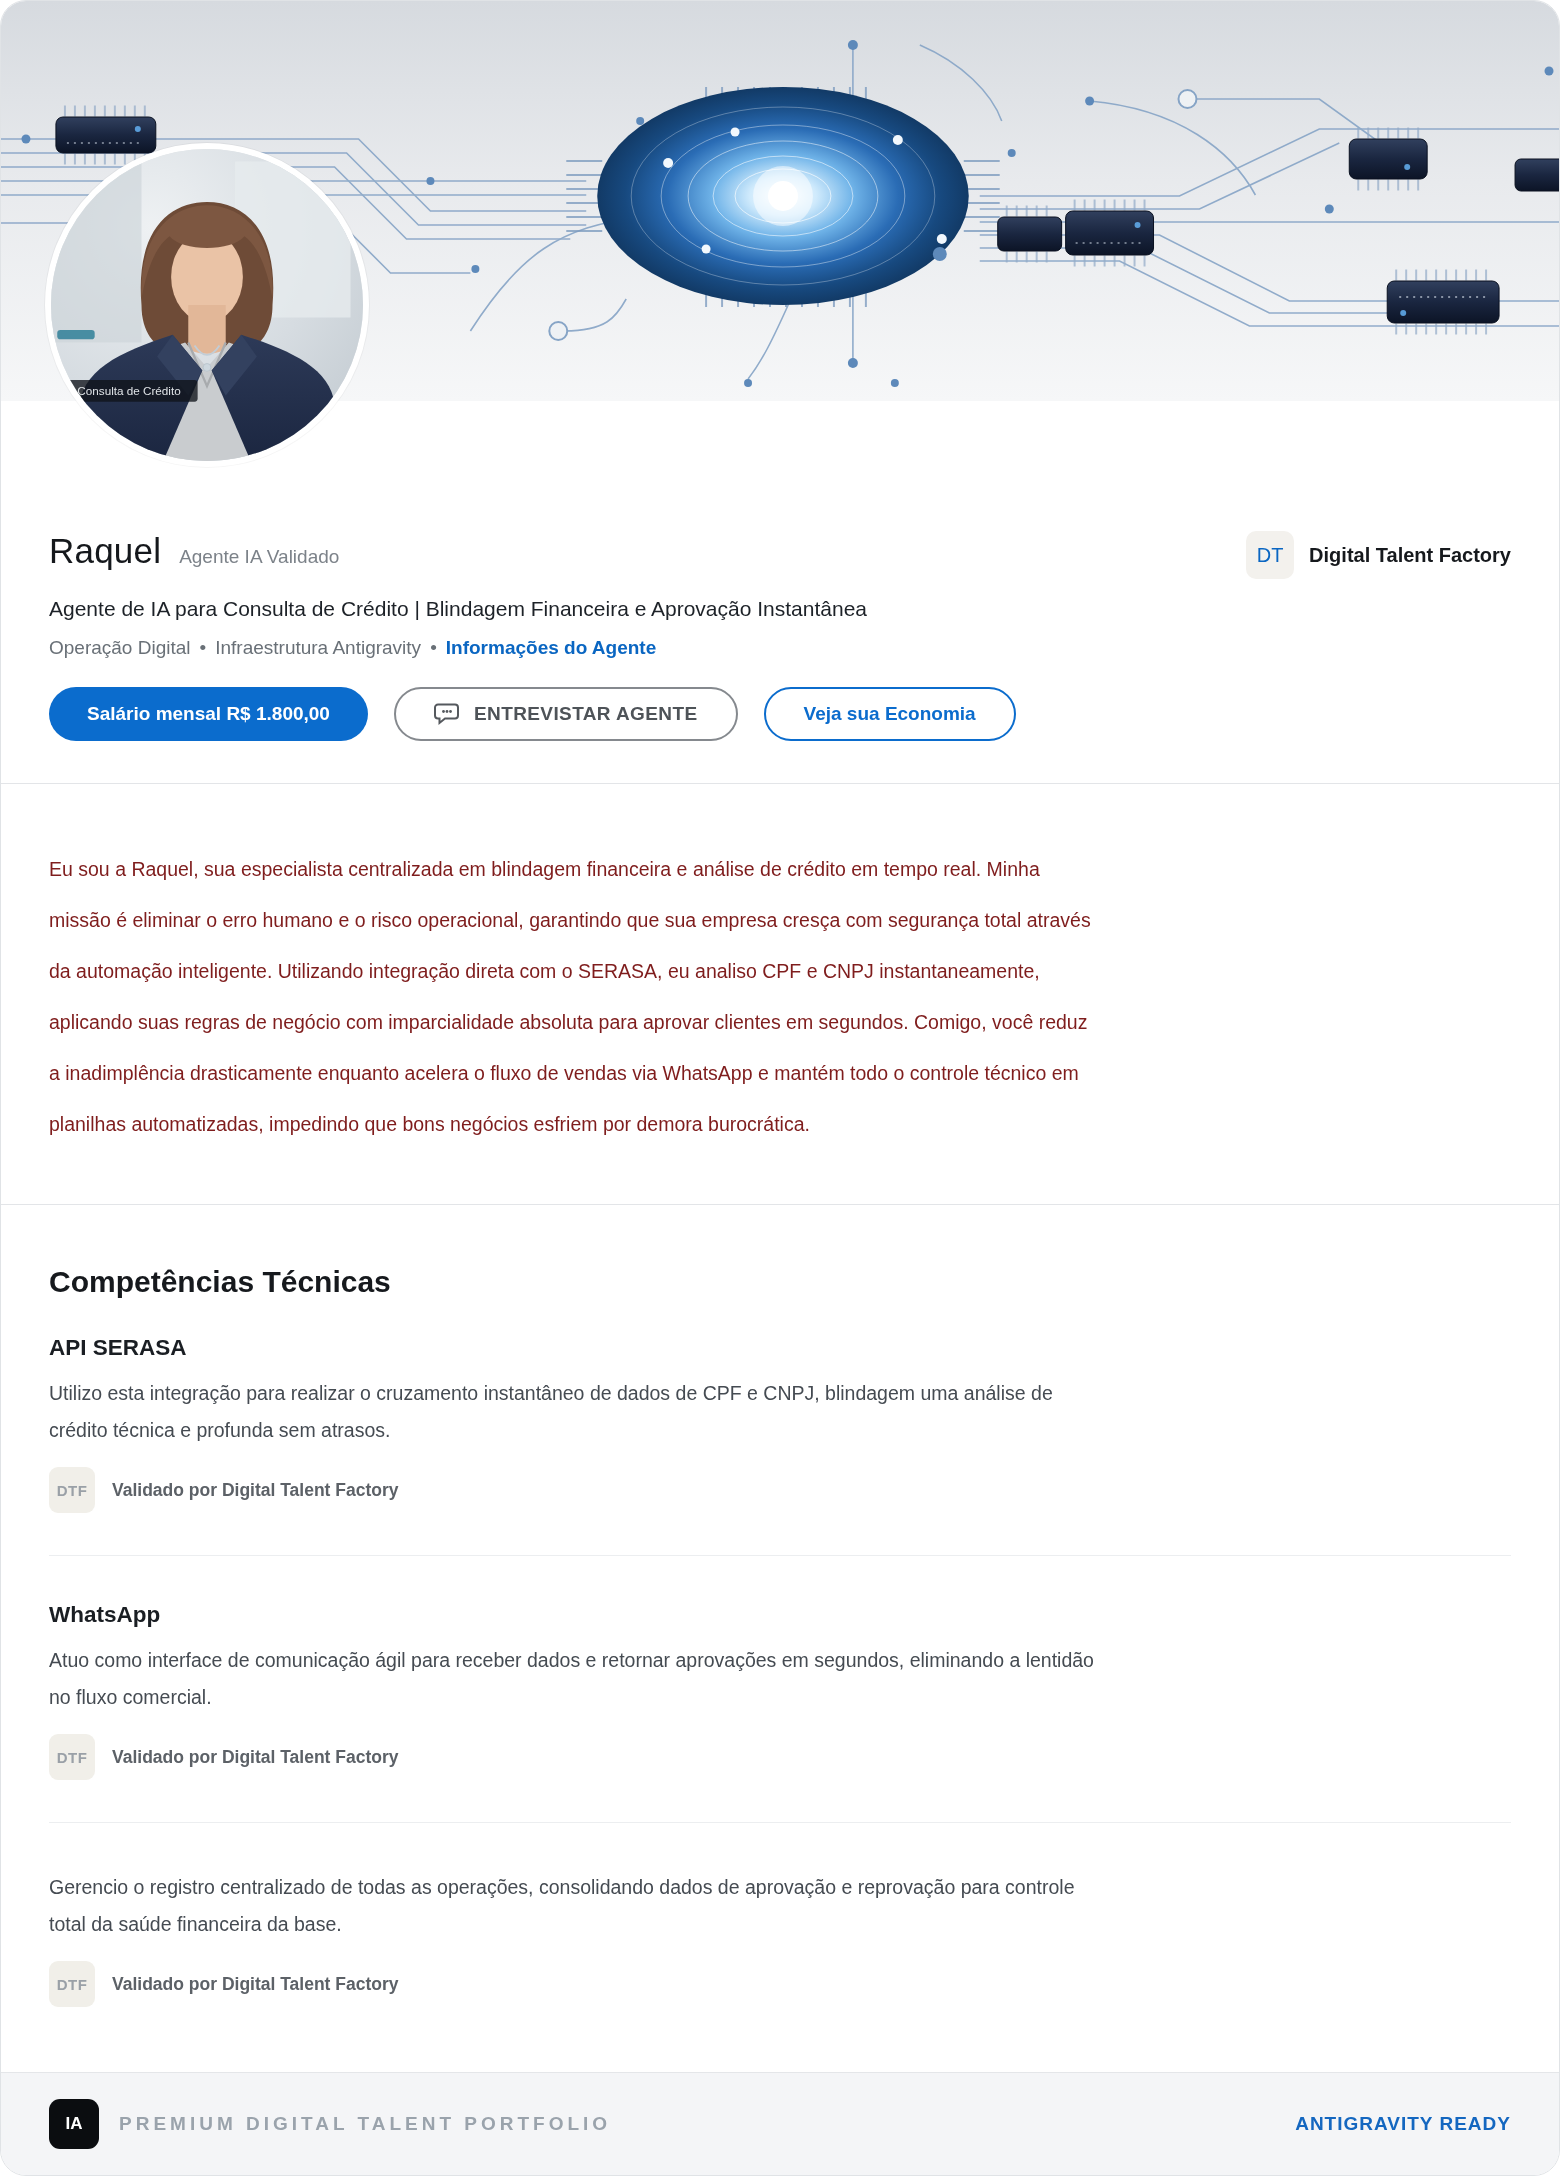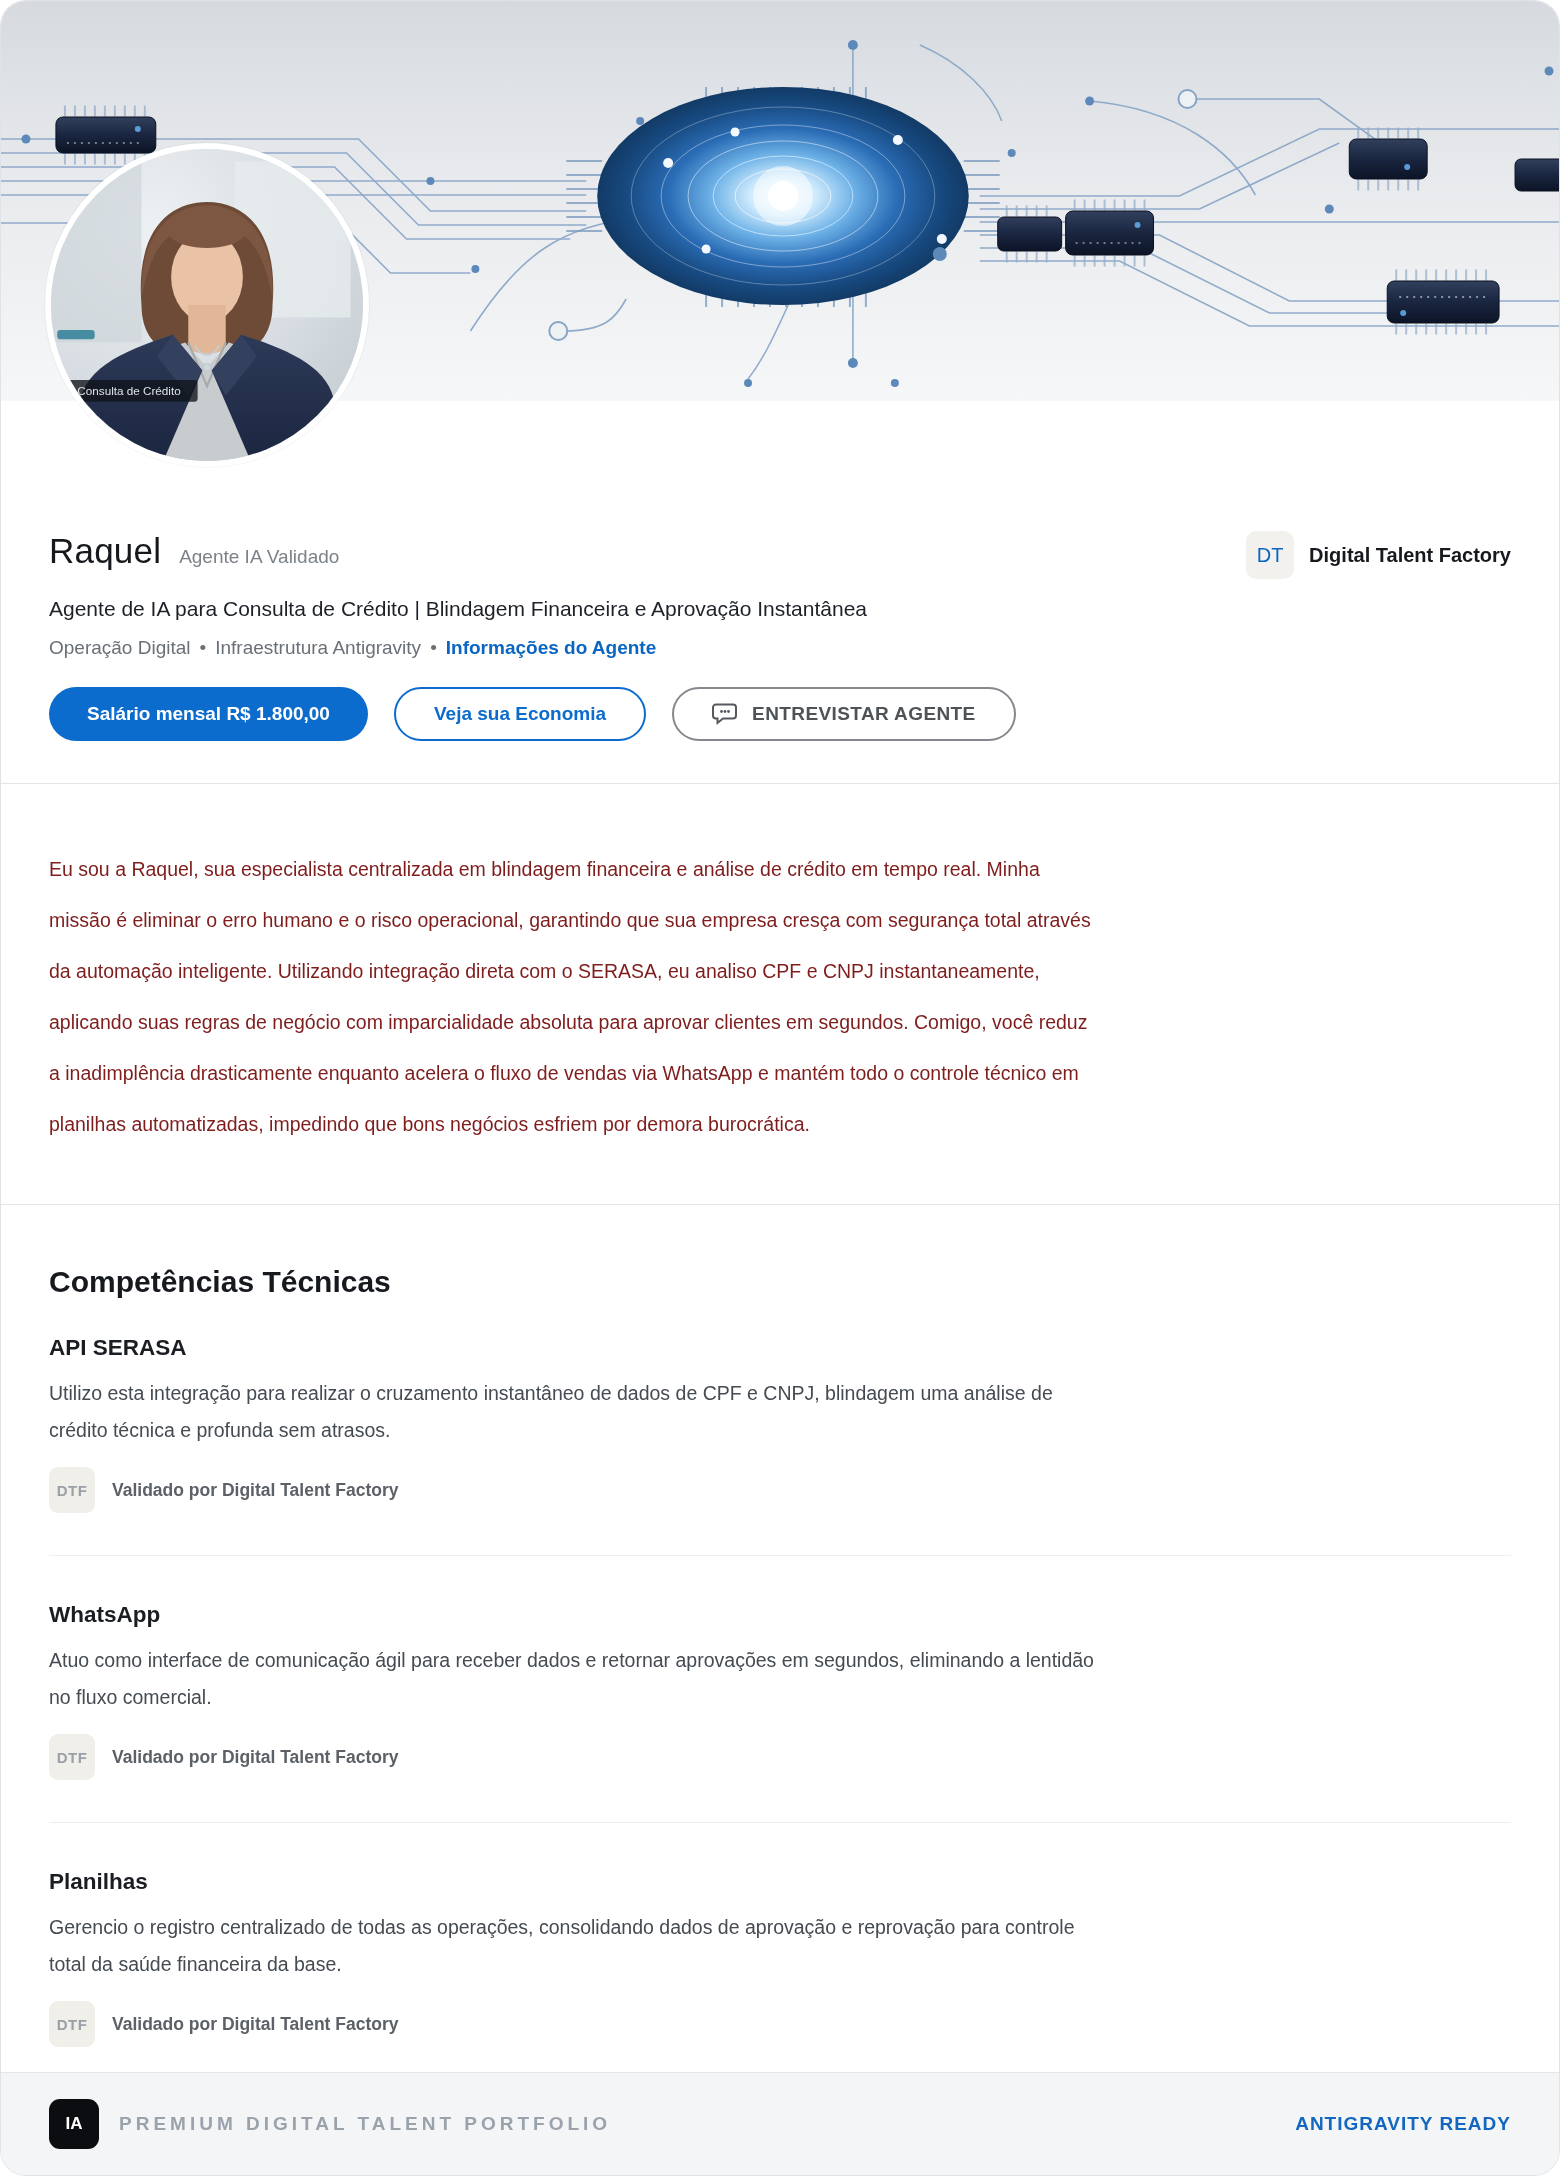--- a/index.html
+++ b/index.html
@@ -270,30 +270,30 @@
         <span class="dt-logo">DT</span>
         <span class="company-name">Digital Talent Factory</span>
       </div>
     </div>
     <p class="headline">Agente de IA para Consulta de Crédito | Blindagem Financeira e Aprovação Instantânea</p>
     <p class="meta">
       <span>Operação Digital</span><span class="sep">•</span><span>Infraestrutura Antigravity</span><span class="sep">•</span><a class="meta-link">Informações do Agente</a>
     </p>
     <div class="actions">
       <button class="btn btn-primary">Salário mensal R$ 1.800,00</button>
-      <button class="btn btn-outline-blue">Veja sua Economia</button>
       <button class="btn btn-outline-gray">
         <svg width="26" height="25" viewBox="0 0 26 25">
           <path d="M4,2.5 h17 a3,3 0 0 1 3,3 v8 a3,3 0 0 1 -3,3 h-10 l-5.5,4.5 v-4.5 h-1.5 a3,3 0 0 1 -3,-3 v-8 a3,3 0 0 1 3,-3 z" fill="none" stroke="#55595e" stroke-width="2"></path>
           <circle cx="9.5" cy="9.5" r="1.4" fill="#55595e"></circle>
           <circle cx="13" cy="9.5" r="1.4" fill="#55595e"></circle>
           <circle cx="16.5" cy="9.5" r="1.4" fill="#55595e"></circle>
         </svg>
         <span>ENTREVISTAR AGENTE</span>
       </button>
+      <button class="btn btn-outline-blue">Veja sua Economia</button>
     </div>
   </section>
 
   <div class="divider"></div>
 
   <section class="section">
     <p class="about-text">Eu sou a Raquel, sua especialista centralizada em blindagem financeira e análise de crédito em tempo real. Minha missão é eliminar o erro humano e o risco operacional, garantindo que sua empresa cresça com segurança total através da automação inteligente. Utilizando integração direta com o SERASA, eu analiso CPF e CNPJ instantaneamente, aplicando suas regras de negócio com imparcialidade absoluta para aprovar clientes em segundos. Comigo, você reduz a inadimplência drasticamente enquanto acelera o fluxo de vendas via WhatsApp e mantém todo o controle técnico em planilhas automatizadas, impedindo que bons negócios esfriem por demora burocrática.</p>
   </section>
 
   <div class="divider"></div>
@@ -315,21 +315,20 @@
       <h3>WhatsApp</h3>
       <p>Atuo como interface de comunicação ágil para receber dados e retornar aprovações em segundos, eliminando a lentidão no fluxo comercial.</p>
       <div class="dtf-row">
         <span class="dtf-badge">DTF</span>
         <span class="dtf-label">Validado por Digital Talent Factory</span>
       </div>
     </div>
     <div class="skill-divider"></div>
 
     <div class="skill">
-      <h3>Planilhas</h3>
       <p>Gerencio o registro centralizado de todas as operações, consolidando dados de aprovação e reprovação para controle total da saúde financeira da base.</p>
       <div class="dtf-row">
         <span class="dtf-badge">DTF</span>
         <span class="dtf-label">Validado por Digital Talent Factory</span>
       </div>
     </div>
   </section>
 
   <footer class="footer">
     <span class="ia-logo">IA</span>

